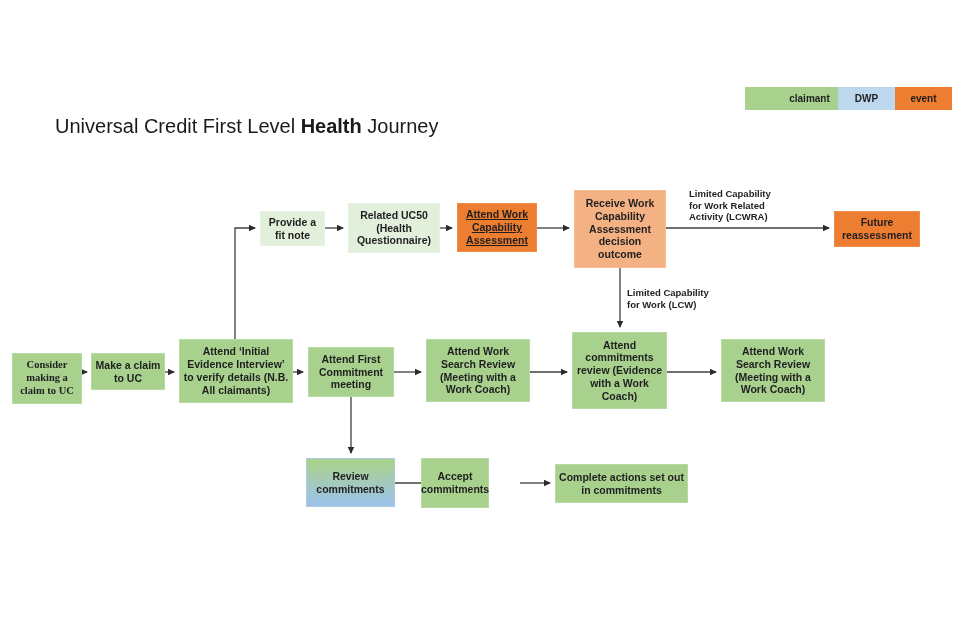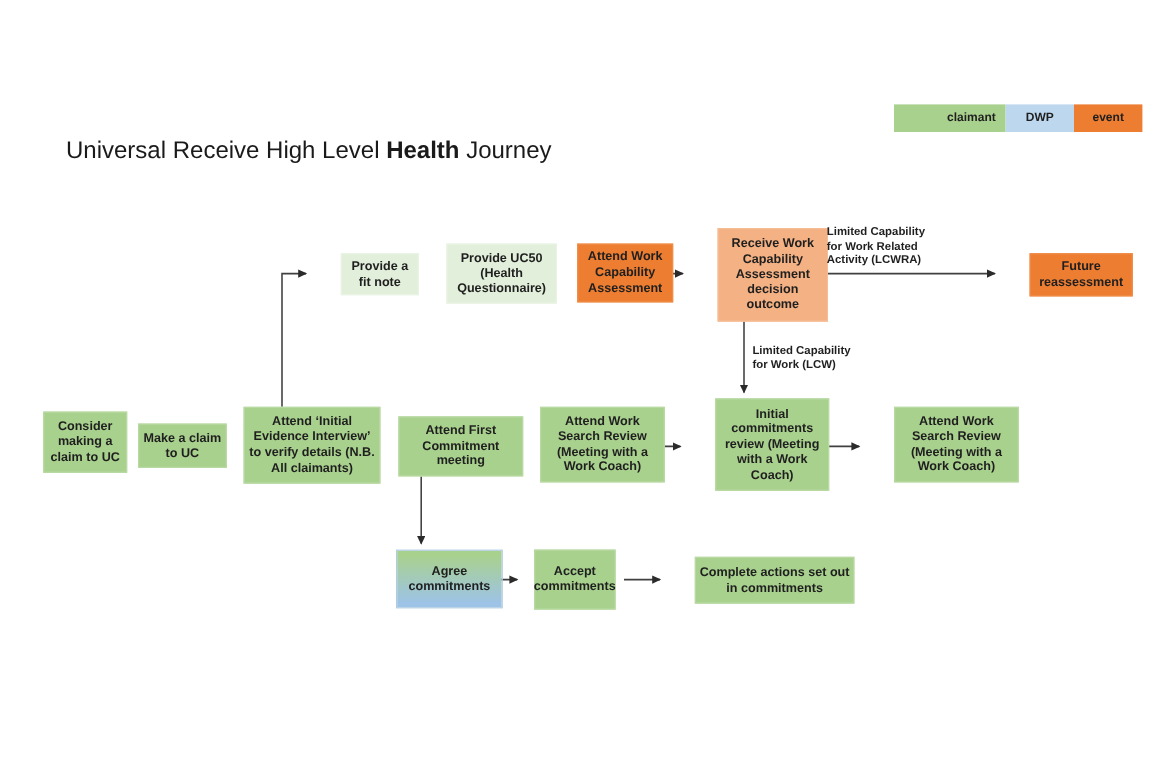--- a/index.html
+++ b/index.html
@@ -15,59 +15,59 @@
   #legend{
     position:absolute;left:745px;top:87px;display:flex;height:23px;
   }
   .legend-cell{
     width:57px;height:23px;display:flex;align-items:center;justify-content:center;
     font-size:10px;font-weight:700;color:#1f1f1f;
   }
   .node{
     position:absolute;display:flex;align-items:center;justify-content:center;
     text-align:center;font-size:10.5px;font-weight:700;line-height:12.8px;
-    color:#1f1f1f;padding:14px 3px;box-sizing:border-box;margin-left:24px;
+    color:#1f1f1f;padding:14px 3px;box-sizing:border-box;
   }
   .green{background:#a9d18e;border:1px solid #b8d9a2;}
   .pale{background:#e2efda;border:1px solid #e9f3e3;}
   .orange{background:#ed7d31;border:1px solid #ef8c48;}
   .lightorange{background:#f4b183;border:1px solid #f6bd95;}
   .gradient{background:linear-gradient(180deg,#a9d18e 8%,#9dc3e6 92%);border:1px solid #aecbe0;}
 
   
-  .n-consider{left:12px;top:343px;width:70px;height:51px;}
+  .n-consider{left:12px;top:353px;width:70px;height:51px;font-family:Liberation Serif, serif;}
   .n-make-claim{left:91px;top:353px;width:74px;height:37px;}
   .n-initial-evidence{left:179px;top:339px;width:114px;height:64px;}
-  .n-first-commitment{left:308px;top:347px;width:104px;height:50px;}
+  .n-first-commitment{left:308px;top:347px;width:86px;height:50px;}
   .n-work-search-1{left:426px;top:339px;width:104px;height:63px;}
   .n-commitments-review{left:572px;top:332px;width:95px;height:77px;}
   .n-work-search-2{left:721px;top:339px;width:104px;height:63px;}
   .n-fit-note{left:260px;top:211px;width:65px;height:35px;}
   .n-uc50{left:348px;top:203px;width:92px;height:50px;}
-  .n-wca{left:457px;top:203px;width:80px;height:49px;}
+  .n-wca{left:457px;top:203px;width:80px;height:49px;text-decoration:underline;}
   .n-wca-outcome{left:574px;top:190px;width:92px;height:78px;}
   .n-future{left:834px;top:211px;width:86px;height:36px;text-align:center;}
   .n-agree{left:306px;top:458px;width:89px;height:49px;}
   .n-accept{left:421px;top:458px;width:68px;height:50px;}
   .n-complete-actions{left:555px;top:464px;width:133px;height:39px;}
 
   .edge-label{
     position:absolute;font-size:9.5px;font-weight:700;line-height:11.5px;
     color:#1f1f1f;white-space:pre-line;text-align:left;
   }
   .el-lcwra{left:689px;top:188px;width:100px;}
   .el-lcw{left:627px;top:287px;width:100px;}
   #arrows{position:absolute;left:0;top:0;width:960px;height:640px;pointer-events:none;}
 </style>
 </head>
 <body>
 
 <div id="canvas">
 
-  <div id="title"><span>Universal Receive High Level </span><span class="bold">Health</span><span> Journey</span></div>
+  <div id="title"><span>Universal Credit First Level </span><span class="bold">Health</span><span> Journey</span></div>
 
   <div id="legend">
     <div class="legend-cell" style="background: rgb(169, 209, 142); padding-left: 36px;">claimant</div>
     <div class="legend-cell" style="background: rgb(189, 215, 238);">DWP</div>
     <div class="legend-cell" style="background: rgb(237, 125, 49); text-align: center;">event</div>
   </div>
 
   <svg id="arrows" viewBox="0 0 960 640" xmlns="http://www.w3.org/2000/svg">
     <defs>
       <marker id="ah" markerWidth="9" markerHeight="8" refX="6.5" refY="3.5" orient="auto" markerUnits="userSpaceOnUse">
@@ -91,30 +91,30 @@
       <path d="M395,483 L431,483" marker-end="url(#ah)"></path>
       <path d="M520,483 L550,483" marker-end="url(#ah)"></path>
     </g>
   </svg>
 
   <div class="node green n-consider">Consider making a claim to UC</div>
   <div class="node green n-make-claim">Make a claim to UC</div>
   <div class="node green n-initial-evidence">Attend ‘Initial Evidence Interview’ to verify details (N.B. All claimants)</div>
   <div class="node green n-first-commitment">Attend First Commitment meeting</div>
   <div class="node green n-work-search-1">Attend Work Search Review (Meeting with a Work Coach)</div>
-  <div class="node green n-commitments-review">Initial commitments review (Meeting with a Work Coach)</div>
+  <div class="node green n-commitments-review">Attend commitments review (Evidence with a Work Coach)</div>
   <div class="node green n-work-search-2">Attend Work Search Review (Meeting with a Work Coach)</div>
 
   <div class="node pale n-fit-note">Provide a fit note</div>
-  <div class="node pale n-uc50">Provide UC50 (Health Questionnaire)</div>
+  <div class="node pale n-uc50">Related UC50 (Health Questionnaire)</div>
   <div class="node orange n-wca">Attend Work Capability Assessment</div>
   <div class="node lightorange n-wca-outcome">Receive Work Capability Assessment decision outcome</div>
   <div class="node orange n-future">Future reassessment</div>
 
-  <div class="node gradient n-agree">Agree commitments</div>
+  <div class="node gradient n-agree">Review commitments</div>
   <div class="node green n-accept">Accept commitments</div>
   <div class="node green n-complete-actions">Complete actions set out in commitments</div>
 
   <div class="edge-label el-lcwra">Limited Capability
 for Work Related
 Activity (LCWRA)</div>
   <div class="edge-label el-lcw">Limited Capability
 for Work (LCW)</div>
 
 </div>

